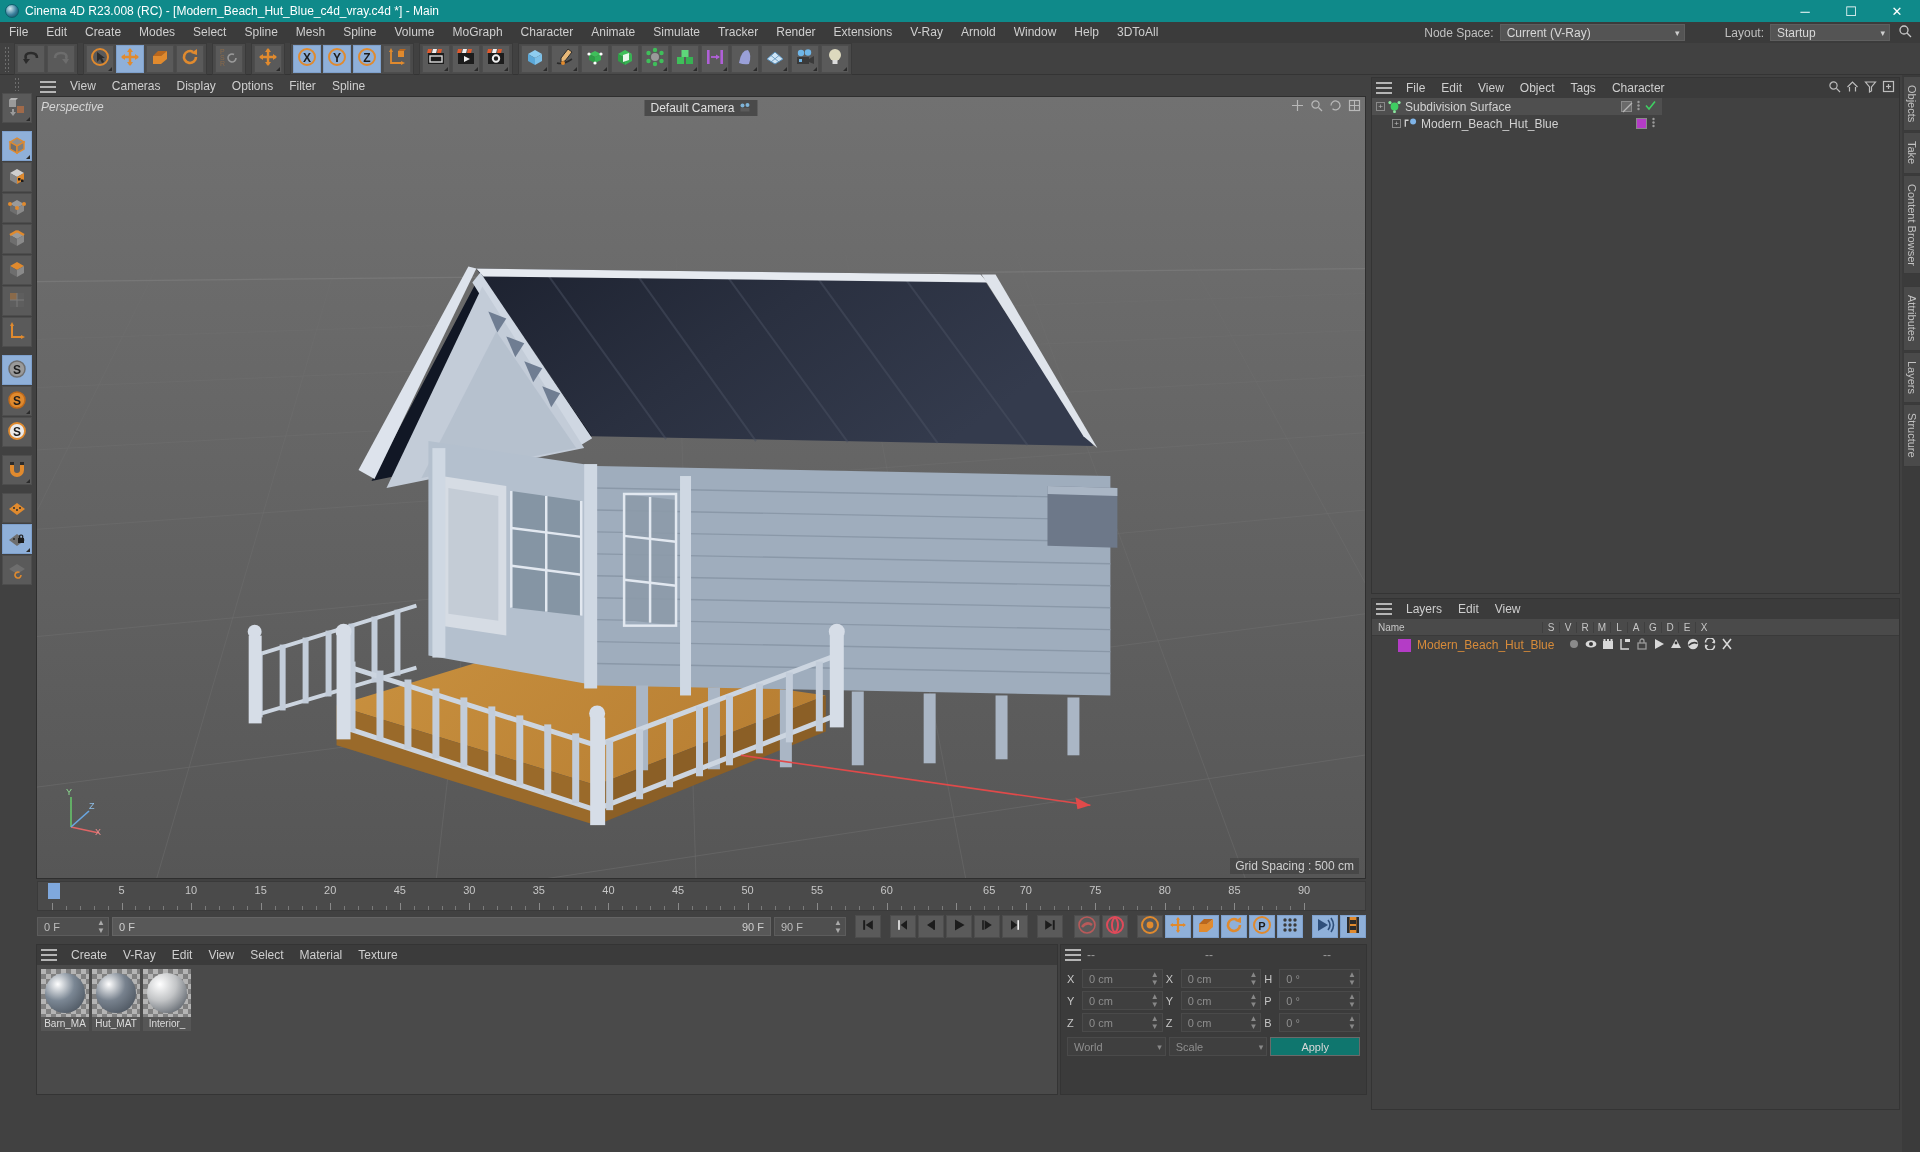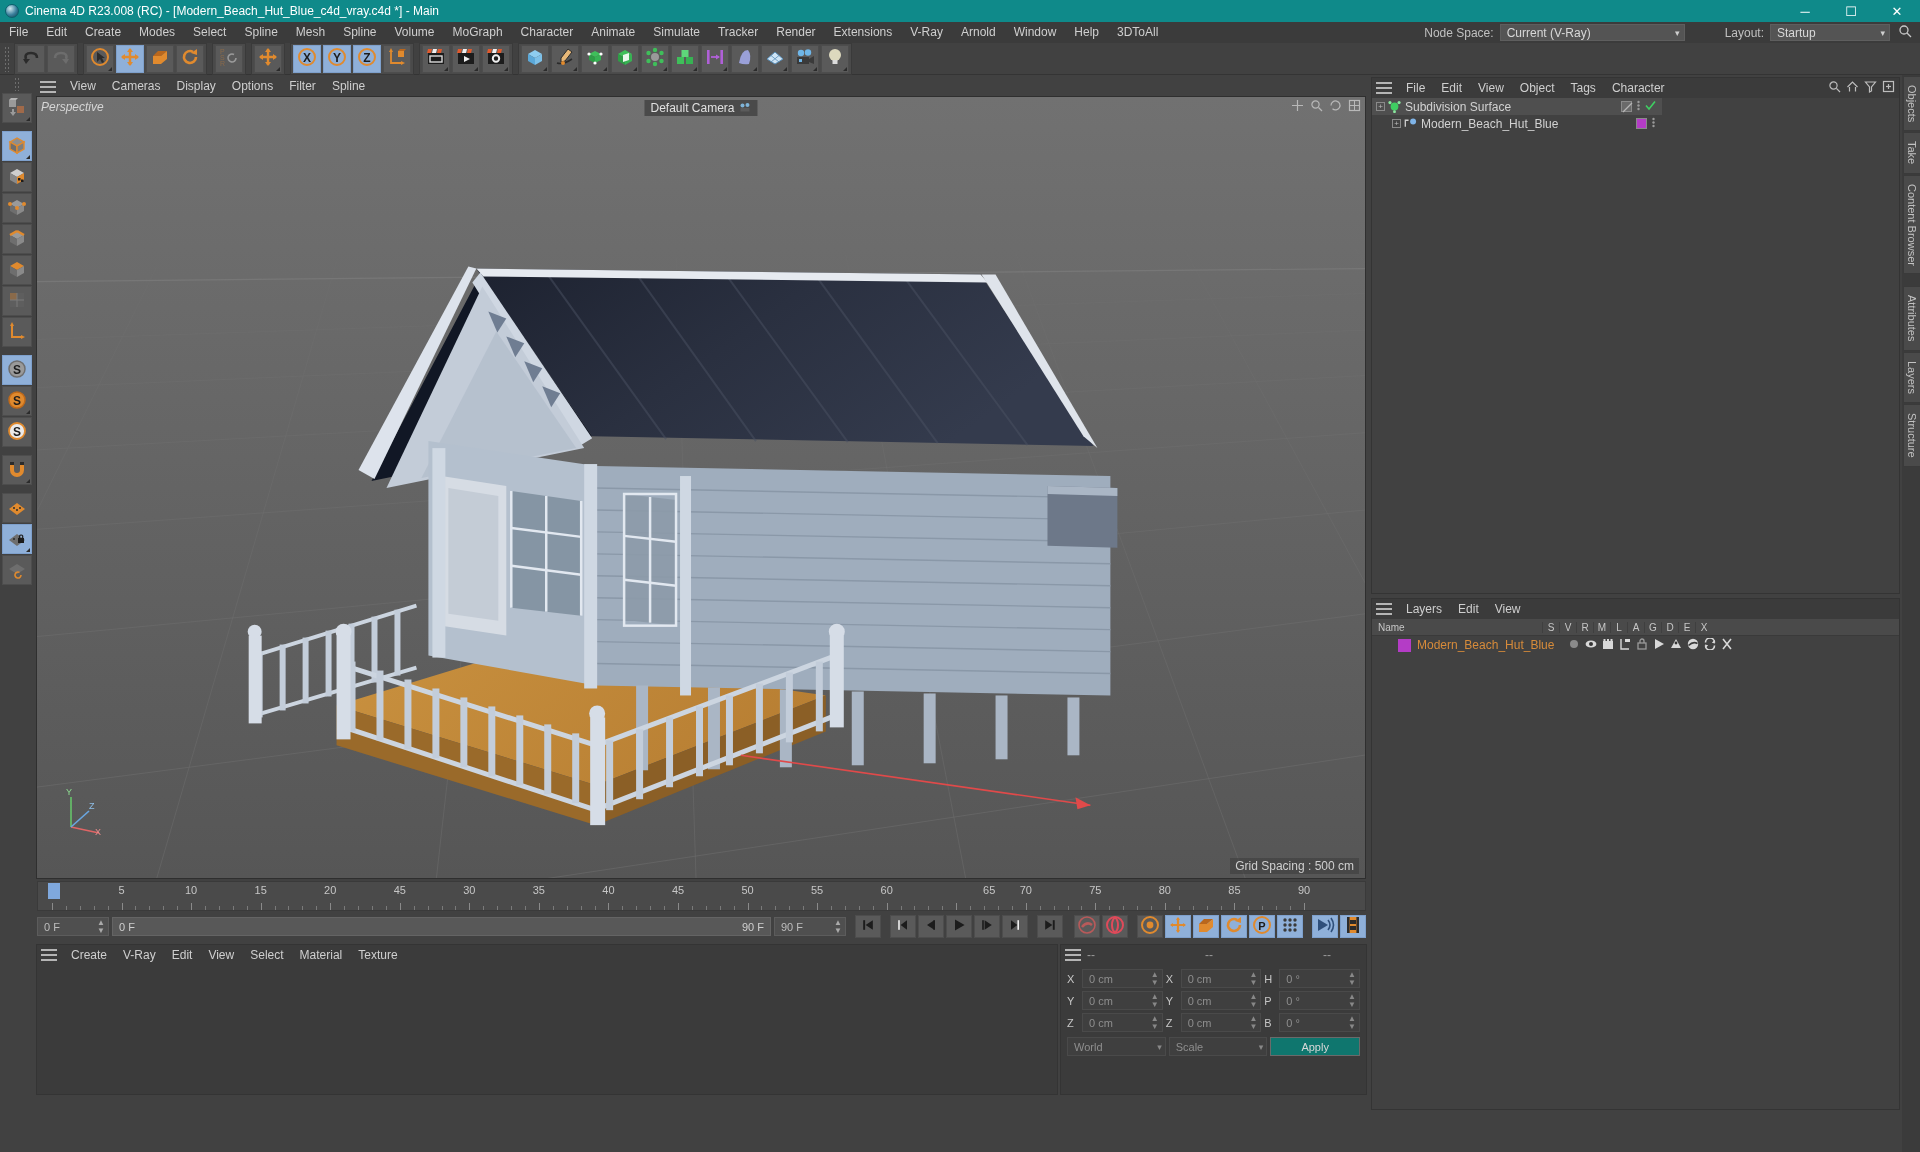--- a/index.html
+++ b/index.html
@@ -1083,20 +1083,40 @@
           <div id="mat-menu-items" style="display:flex">
               <div class="matmi">Create</div>
               <div class="matmi">V-Ray</div>
               <div class="matmi">Edit</div>
               <div class="matmi">View</div>
               <div class="matmi">Select</div>
               <div class="matmi">Material</div>
               <div class="matmi">Texture</div>
             </div>
         </div>
+        <div id="matlist">
+            <div class="matitem">
+              <div class="matthumb">
+                <div class="ball" style="background: radial-gradient(circle at 32% 28%, rgb(255, 255, 255) 0%, rgb(123, 135, 148) 42%, rgb(60, 68, 78) 100%);"></div>
+              </div>
+              <div class="matname">Barn_MA</div>
+            </div>
+            <div class="matitem">
+              <div class="matthumb">
+                <div class="ball" style="background: radial-gradient(circle at 32% 28%, rgb(255, 255, 255) 0%, rgb(120, 130, 142) 42%, rgb(60, 68, 78) 100%);"></div>
+              </div>
+              <div class="matname">Hut_MAT</div>
+            </div>
+            <div class="matitem">
+              <div class="matthumb">
+                <div class="ball" style="background: radial-gradient(circle at 32% 28%, rgb(255, 255, 255) 0%, rgb(194, 196, 198) 42%, rgb(60, 68, 78) 100%);"></div>
+              </div>
+              <div class="matname">Interior_</div>
+            </div>
+          </div>
       </div>
       <div id="coordpanel">
         <div id="coordhdr">
           <div class="ham">
               <i></i>
               <i></i>
               <i></i>
             </div>
           <span style="width:118px">--</span>
           <span style="width:118px">--</span>

